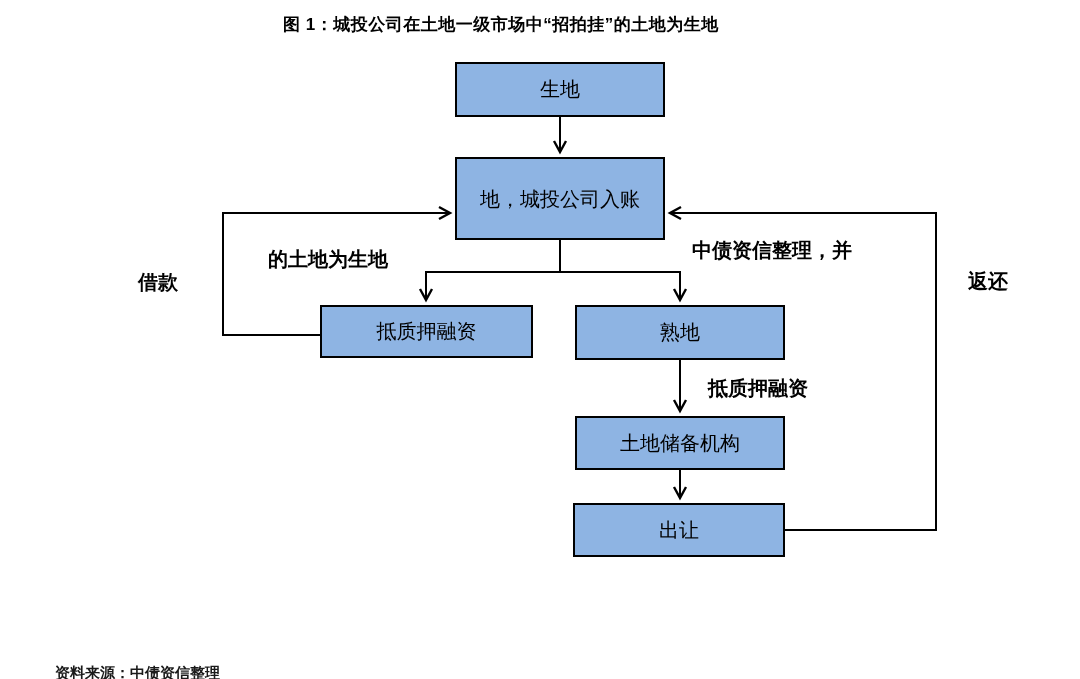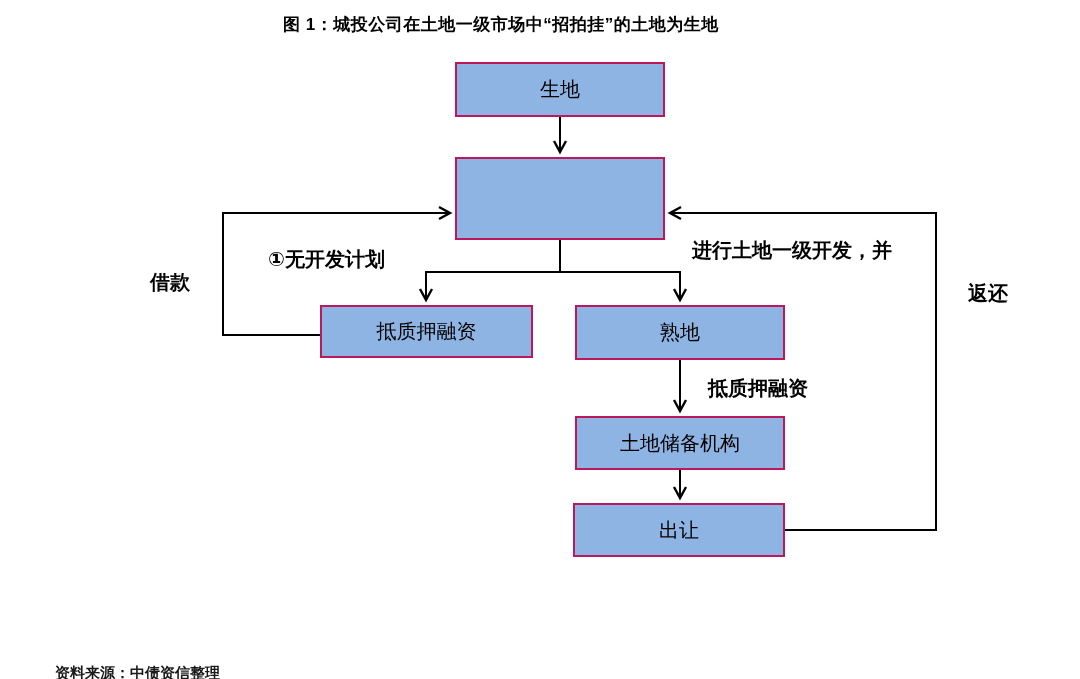--- a/index.html
+++ b/index.html
@@ -23,21 +23,21 @@
   }
   #edges-svg {
     position: absolute;
     left: 0; top: 0;
     width: 1080px; height: 679px;
   }
   .node {
     position: absolute;
     box-sizing: border-box;
     background: #8EB4E3;
-    border: 2px solid #be185d;
+    border: 2px solid #000000;
     display: flex;
     align-items: center;
     justify-content: center;
     text-align: center;
     font-family: "Liberation Serif", "DejaVu Serif", serif;
     font-size: 20px;
     color: #000000;
   }
   #node-raw-land  { left: 455px; top: 62px;  width: 210px; height: 55px; }
   #node-purchase  { left: 455px; top: 157px; width: 210px; height: 83px;
@@ -46,26 +46,26 @@
   #node-mature    { left: 575px; top: 305px; width: 210px; height: 55px; }
   #node-reserve   { left: 575px; top: 416px; width: 210px; height: 54px; }
   #node-transfer  { left: 573px; top: 503px; width: 212px; height: 54px; }
   .elabel {
     position: absolute;
     font-weight: bold;
     font-size: 20px;
     color: #000000;
     white-space: nowrap;
   }
-  #lbl-borrow   { left: 150px; top: 269px; }
+  #lbl-borrow   { left: 138px; top: 269px; }
   #lbl-nodev    { left: 268px; top: 246px; }
   #lbl-dev      { left: 692px; top: 232px; line-height: 37px; }
   #lbl-dev span { display: block; }
   #lbl-gov      { left: 708px; top: 375px; }
-  #lbl-return   { left: 968px; top: 280px; }
+  #lbl-return   { left: 968px; top: 268px; }
   #source-note {
     position: absolute;
     left: 55px;
     top: 641px;
     font-weight: bold;
     font-size: 15px;
     color: #1a1a1a;
     white-space: nowrap;
     margin-top: 23px;
   }
@@ -92,44 +92,45 @@
       <path d="M680,360 L680,411" marker-end="url(#arrow)"></path>
       <path d="M680,470 L680,498" marker-end="url(#arrow)"></path>
     </g>
   </svg>
 
   <div class="node" id="node-raw-land">
     <span>生地</span>
   </div>
 
   <div class="node" id="node-purchase">
+    <span>地，城投公司入账</span>
   </div>
 
   <div class="node" id="node-mortgage">
     <span>抵质押融资</span>
   </div>
 
   <div class="node" id="node-mature">
     <span>熟地</span>
   </div>
 
   <div class="node" id="node-transfer">
     <span>出让</span>
   </div>
 
   <div class="node" id="node-reserve">
     <span>土地储备机构</span>
   </div>
 
   <div class="elabel" id="lbl-borrow">借款</div>
 
-  <div class="elabel" id="lbl-nodev">①无开发计划</div>
+  <div class="elabel" id="lbl-nodev">的土地为生地</div>
 
   <div class="elabel" id="lbl-dev">
-    <span>进行土地一级开发，并</span>
+    <span>中债资信整理，并</span>
   </div>
 
   <div class="elabel" id="lbl-gov">抵质押融资</div>
 
   <div class="elabel" id="lbl-return">返还</div>
 
   <div id="source-note">资料来源：中债资信整理</div>
 
 </div>
 

